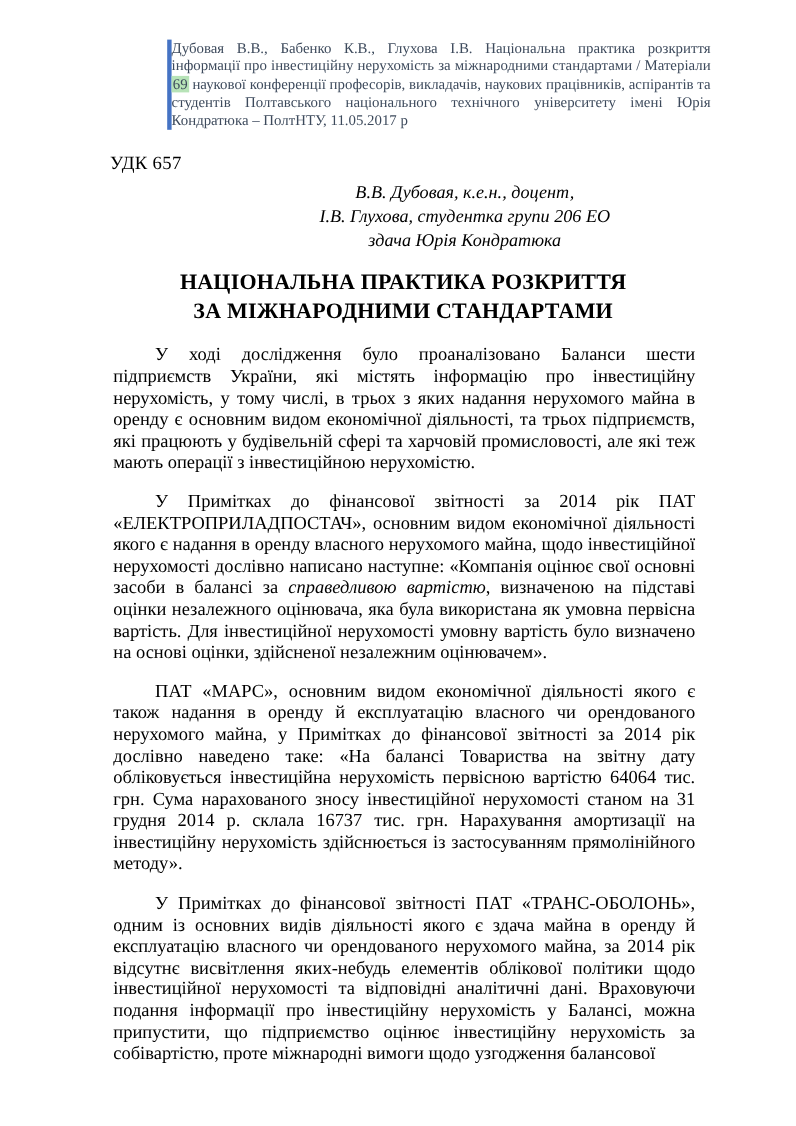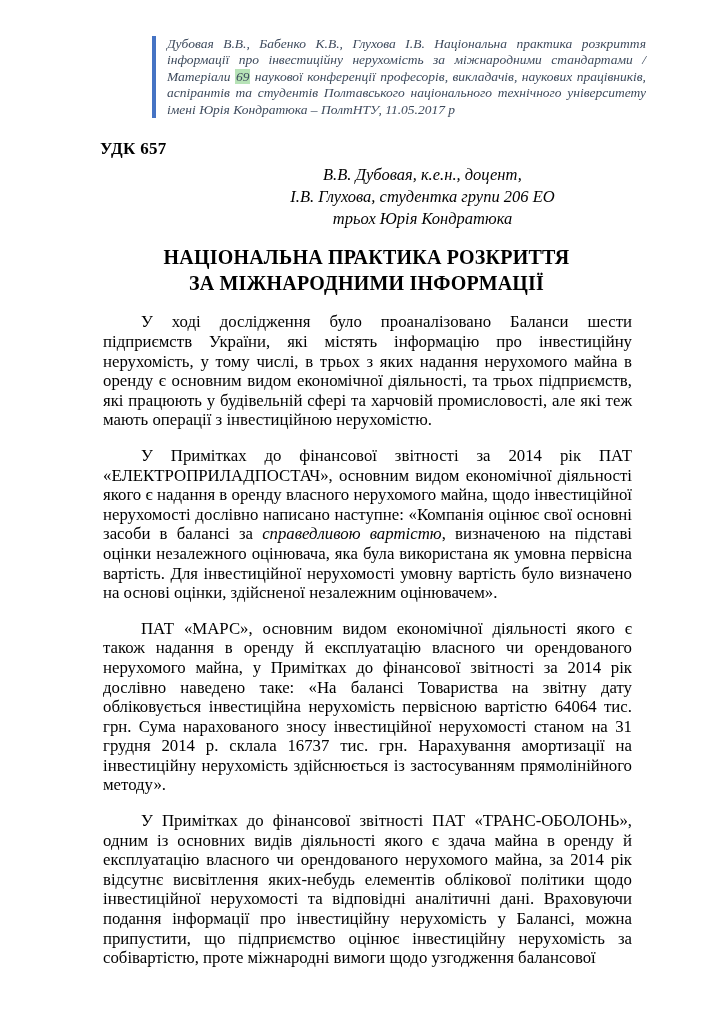--- a/index.html
+++ b/index.html
@@ -10,35 +10,33 @@
     height: 1024px;
     background: #ffffff;
     font-family: "Liberation Serif", serif;
     color: #000000;
     overflow: hidden;
   }
   
   .citation {
     margin: 36px 78px 0 152px;
     border-left: 4px solid #4573c4;
-    padding-left: 11px;
-    font-style: italic;
     font-size: 13.5px;
     line-height: 16.4px;
     color: #3d4a5c;
     text-align: justify;
   }
   .citation .hl {
     background: #b7e3b7;
     padding: 0 1px;
   }
   
   .udc {
     margin: 21px 0 0 100px;
-    font-weight: bold;
+    font-weight: normal;
     font-size: 17px;
     letter-spacing: 0.3px;
   }
   
   .authors {
     margin: 5px 79px 0 200px;
     text-align: center;
     font-style: italic;
     font-size: 16.5px;
     line-height: 21.8px;
@@ -72,26 +70,26 @@
 
   <div class="citation">
     <span>Дубовая В.В., Бабенко К.В., Глухова І.В. Національна практика розкриття інформації про інвестиційну нерухомість за міжнародними стандартами / Матеріали </span><span class="hl">69</span><span> наукової конференції професорів, викладачів, наукових працівників, аспірантів та студентів Полтавського національного технічного університету імені Юрія Кондратюка – ПолтНТУ, 11.05.2017 р</span>
   </div>
 
   <div class="udc">УДК 657</div>
 
   <div class="authors">
     <div>В.В. Дубовая, к.е.н., доцент,</div>
     <div>І.В. Глухова, студентка групи 206 ЕО</div>
-    <div>трьох Юрія Кондратюка</div>
+    <div>здача Юрія Кондратюка</div>
   </div>
 
   <h1 class="title">
     <div>НАЦІОНАЛЬНА ПРАКТИКА РОЗКРИТТЯ</div>
-    <div>ЗА МІЖНАРОДНИМИ ІНФОРМАЦІЇ</div>
+    <div>ЗА МІЖНАРОДНИМИ СТАНДАРТАМИ</div>
   </h1>
 
   <div class="body-text">
       <p><span>У ході дослідження було проаналізовано Баланси шести підприємств України, які містять інформацію про інвестиційну нерухомість, у тому числі, в трьох з яких надання нерухомого майна в оренду є основним видом економічної діяльності, та трьох підприємств, які працюють у будівельній сфері та харчовій промисловості, але які теж мають операції з інвестиційною нерухомістю.</span></p>
       <p><span>У Примітках до фінансової звітності за 2014 рік ПАТ «ЕЛЕКТРОПРИЛАДПОСТАЧ», основним видом економічної діяльності якого є надання в оренду власного нерухомого майна, щодо інвестиційної нерухомості дослівно написано наступне: «Компанія оцінює свої основні засоби в балансі за </span><em>справедливою вартістю</em><span>, визначеною на підставі оцінки незалежного оцінювача, яка була використана як умовна первісна вартість. Для інвестиційної нерухомості умовну вартість було визначено на основі оцінки, здійсненої незалежним оцінювачем».</span></p>
       <p><span>ПАТ «МАРС», основним видом економічної діяльності якого є також надання в оренду й експлуатацію власного чи орендованого нерухомого майна, у Примітках до фінансової звітності за 2014 рік дослівно наведено таке: «На балансі Товариства на звітну дату обліковується інвестиційна нерухомість первісною вартістю 64064 тис. грн. Сума нарахованого зносу інвестиційної нерухомості станом на 31 грудня 2014 р. склала 16737 тис. грн. Нарахування амортизації на інвестиційну нерухомість здійснюється із застосуванням прямолінійного методу».</span></p>
       <p><span>У Примітках до фінансової звітності ПАТ «ТРАНС-ОБОЛОНЬ», одним із основних видів діяльності якого є здача майна в оренду й експлуатацію власного чи орендованого нерухомого майна, за 2014 рік відсутнє висвітлення яких-небудь елементів облікової політики щодо інвестиційної нерухомості та відповідні аналітичні дані. Враховуючи подання інформації про інвестиційну нерухомість у Балансі, можна припустити, що підприємство оцінює інвестиційну нерухомість за собівартістю, проте міжнародні вимоги щодо узгодження балансової</span></p>
     </div>
 
 </div>

